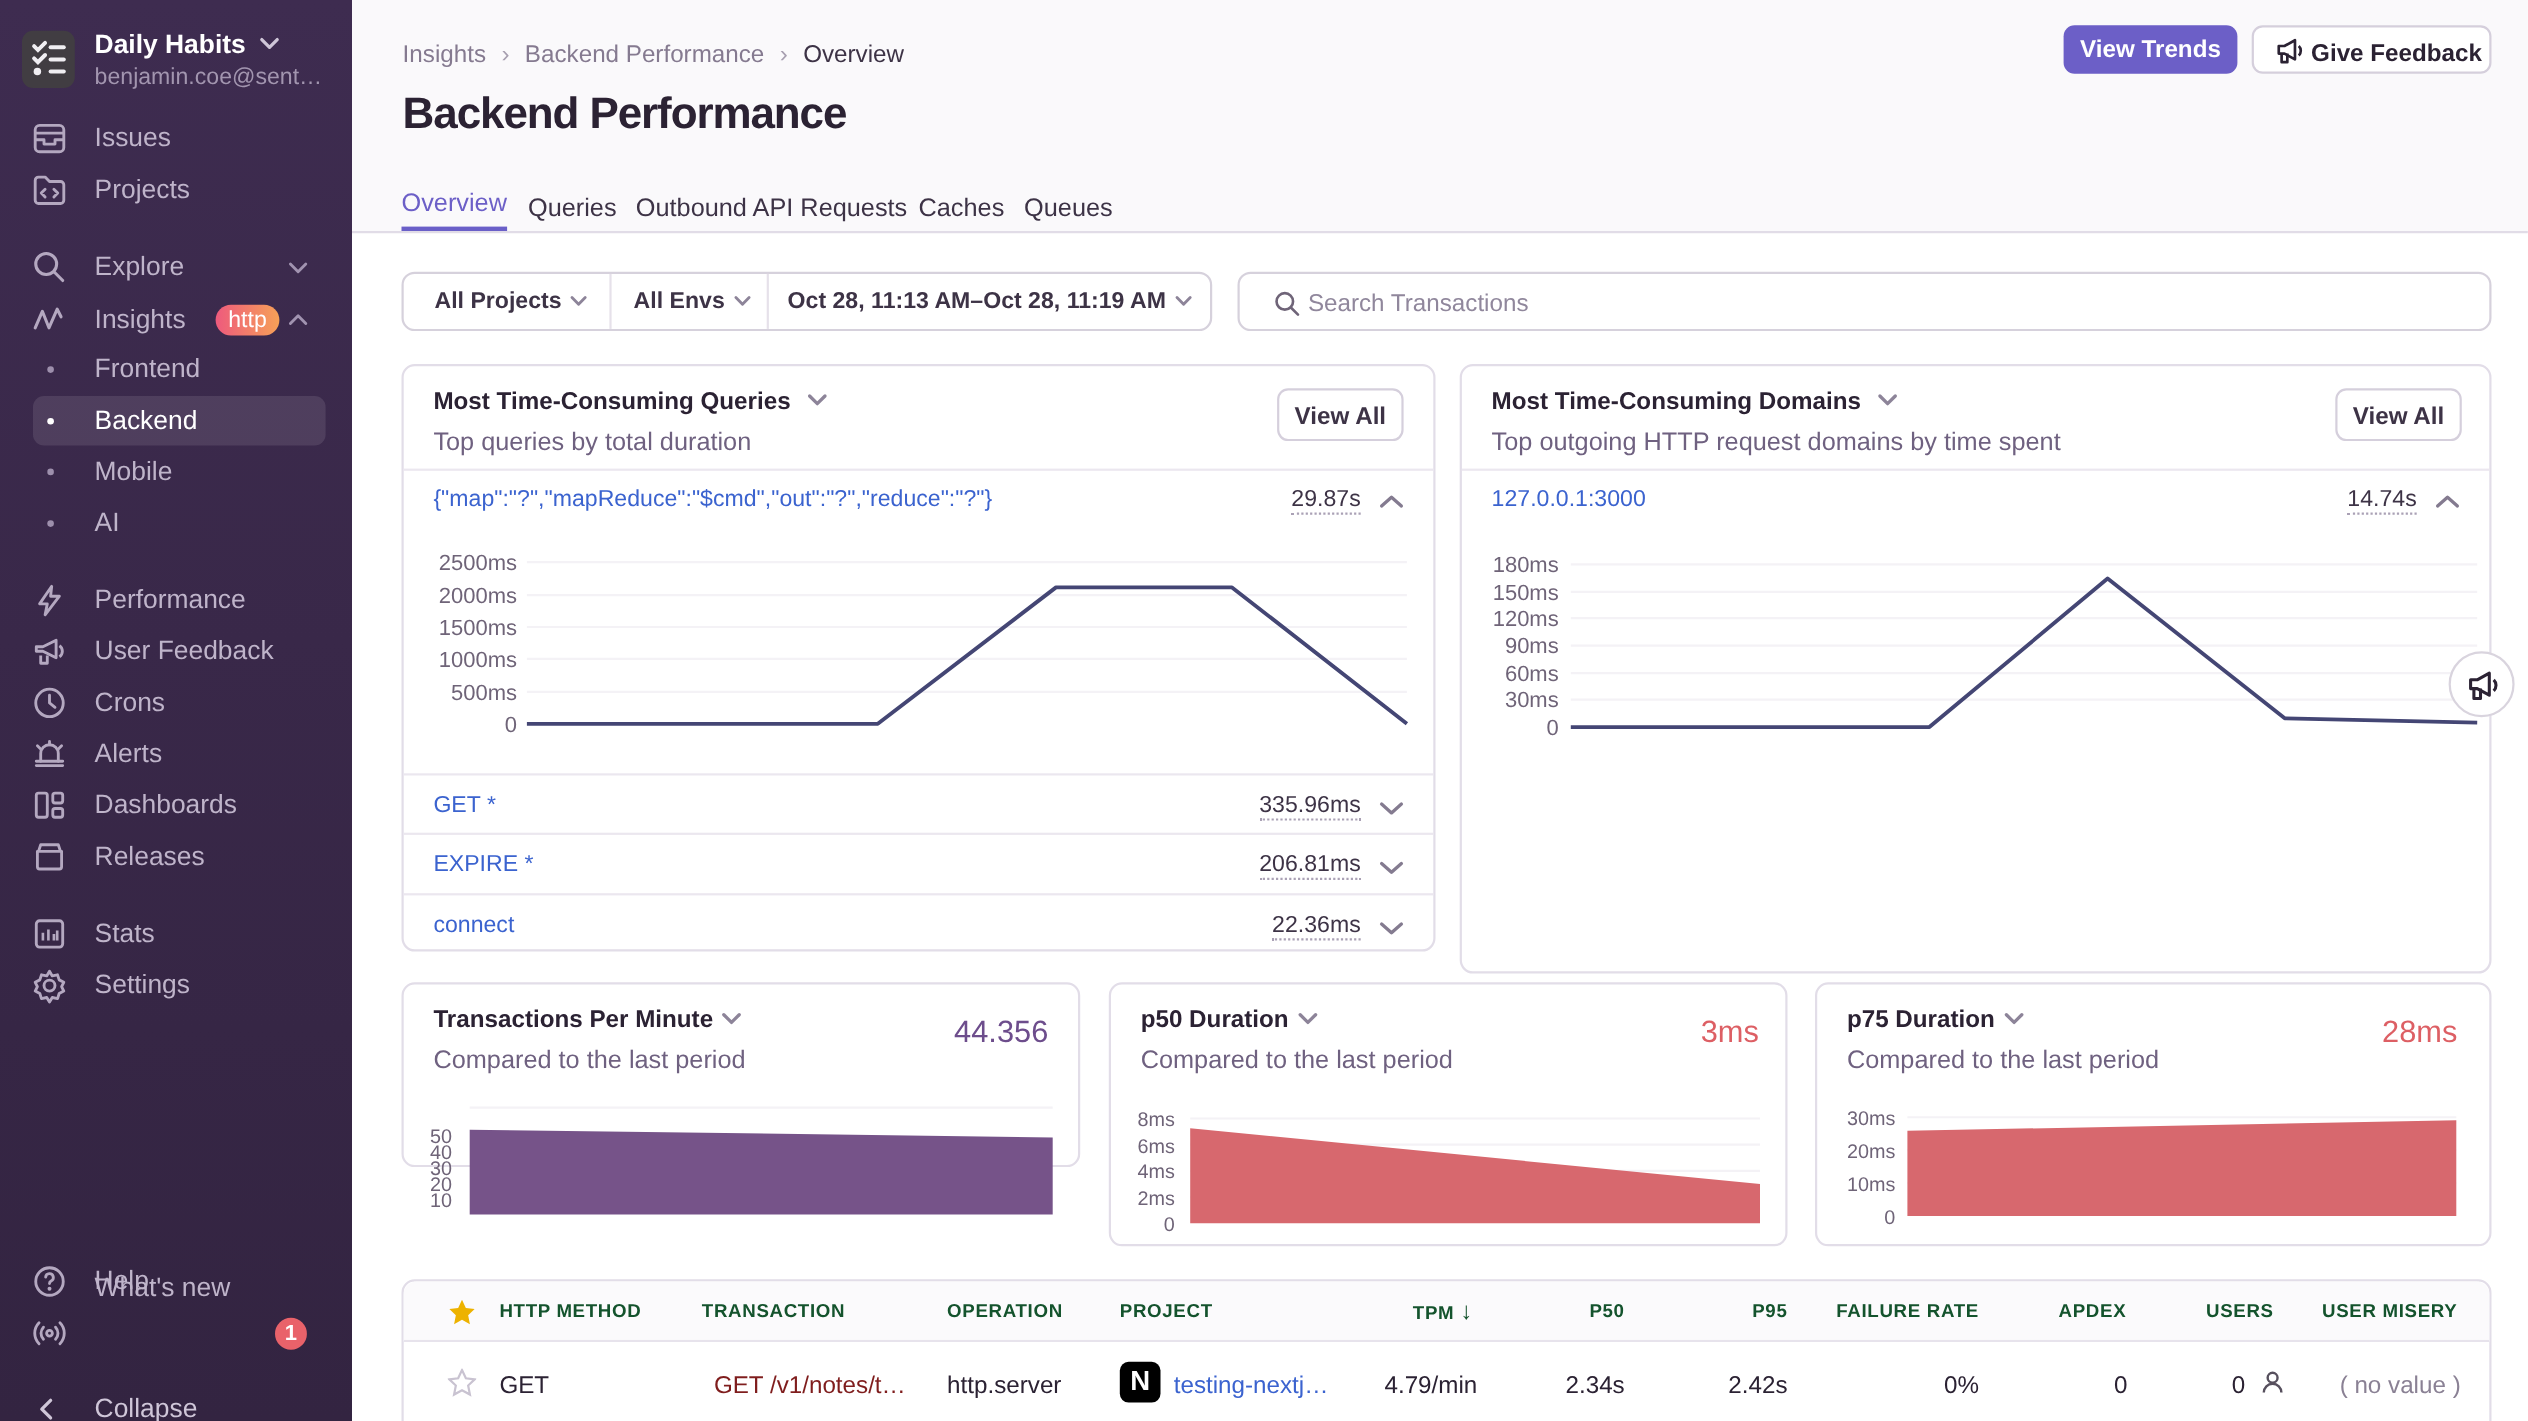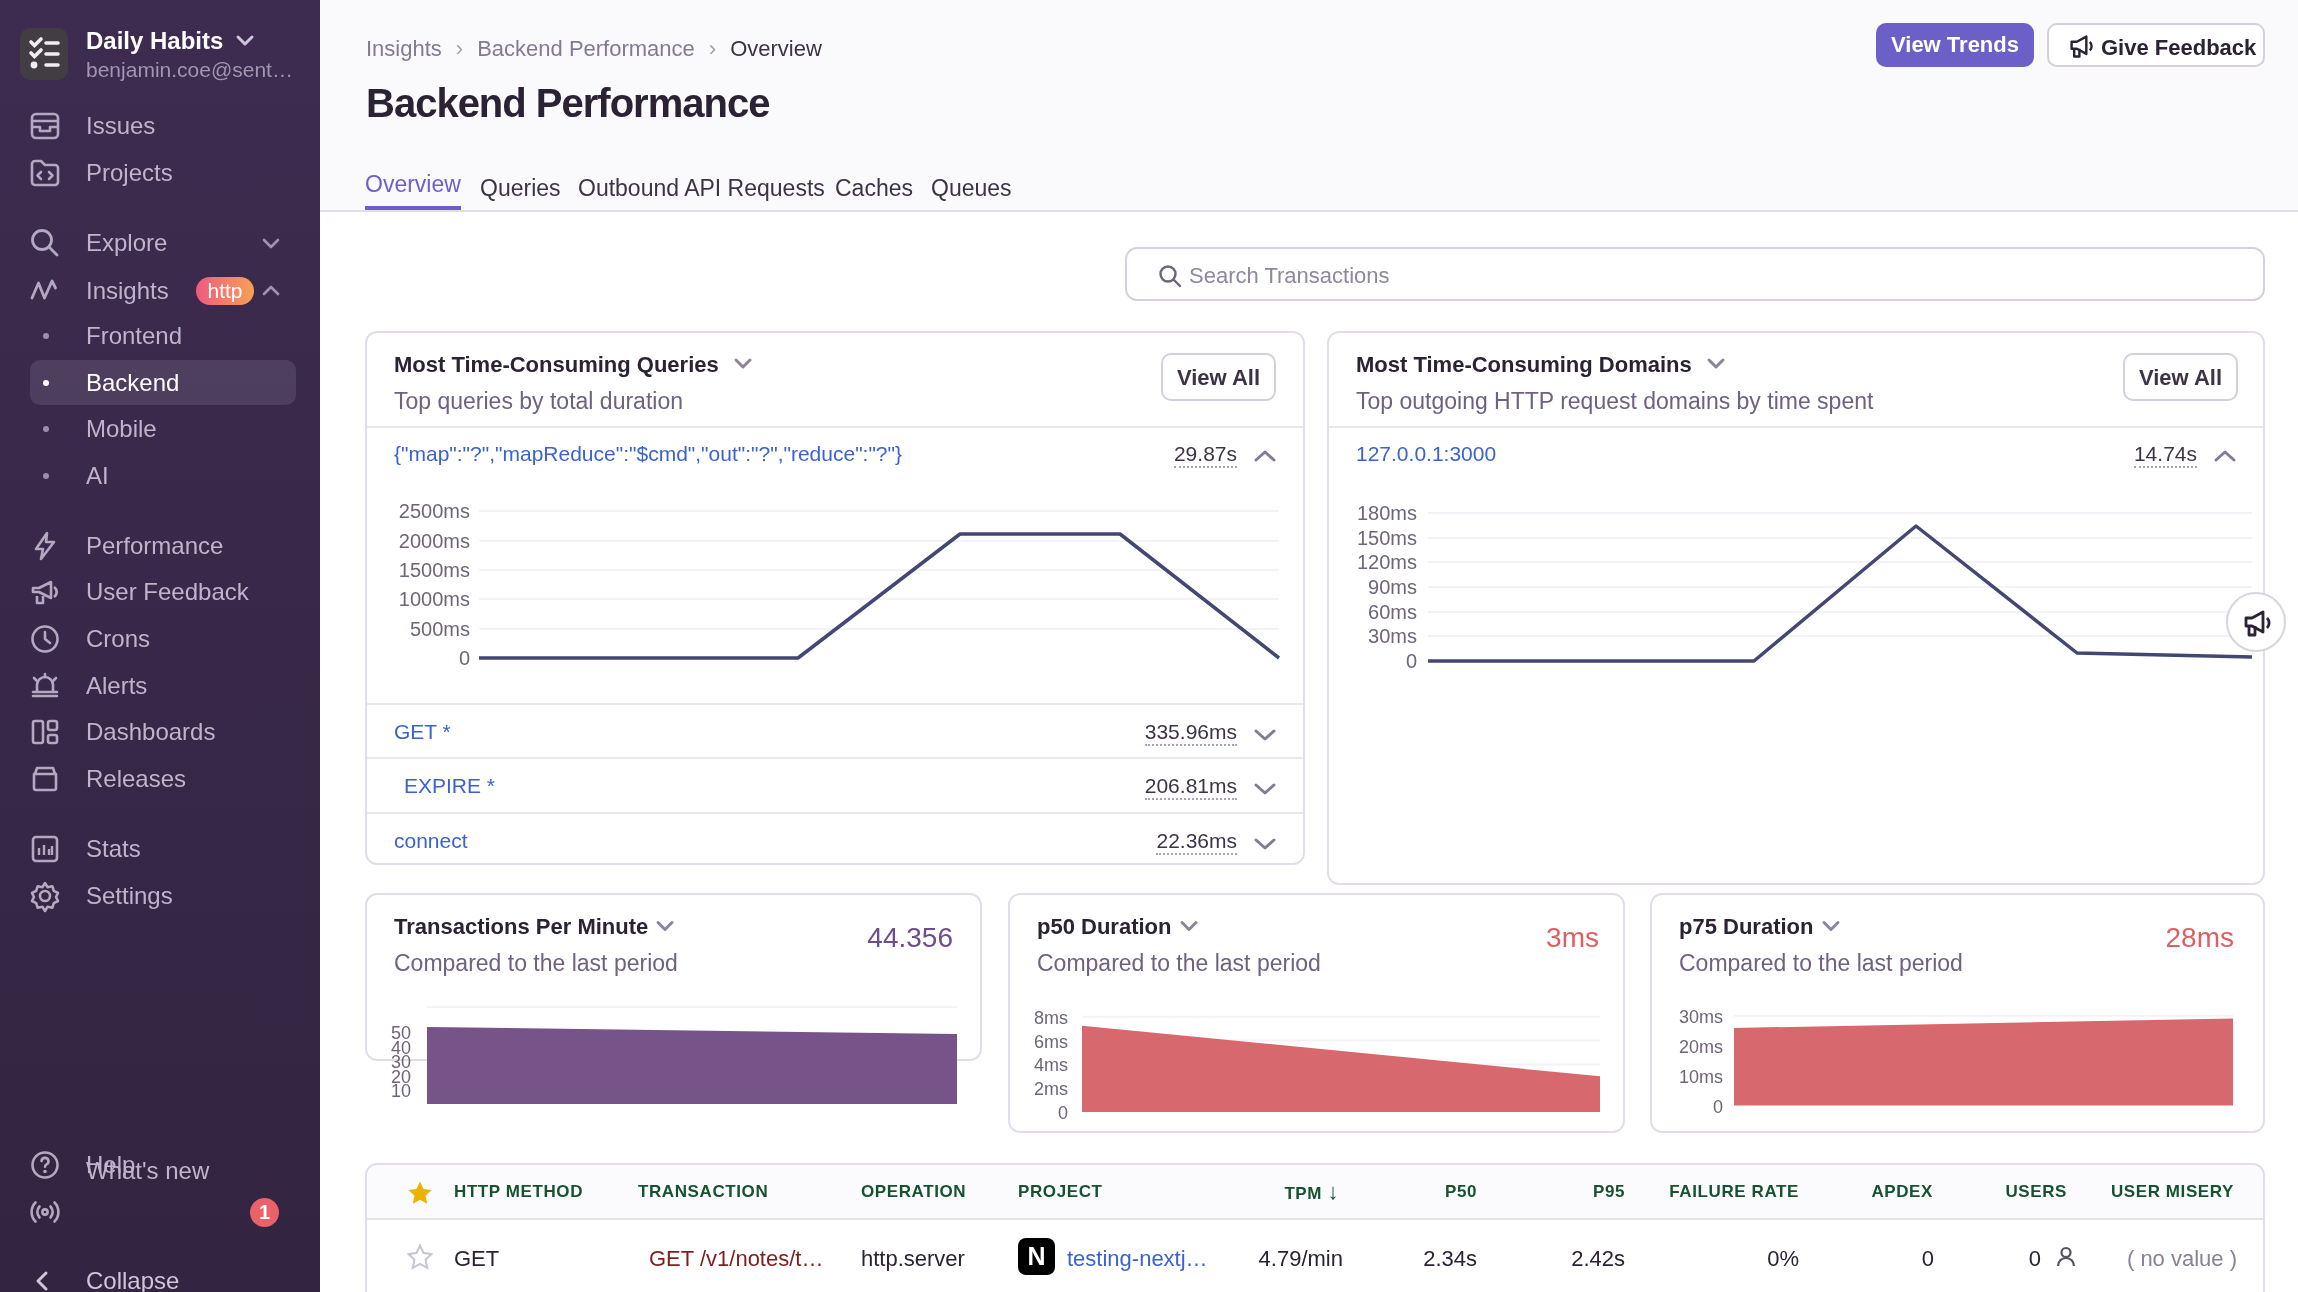--- a/index.html
+++ b/index.html
@@ -223,20 +223,33 @@
       <svg style="position:absolute; left:19px; top:9px;" width="28" height="26" viewBox="0 0 32 30">
           <g stroke="#2b2233" stroke-width="2.8" fill="none" stroke-linejoin="round">
             <path d="M4 9 h6 l11-6 v20 l-11-6 h-6 z"></path>
             <path d="M7 17 v9 h6 v-9"></path>
             <path d="M25 9 a7 7 0 0 1 0 10"></path>
           </g>
         </svg>
       <span>Give Feedback</span>
     </div>
   </div>
+  <div id="filters">
+    <div class="seg" style="left:28px;">All Projects&nbsp;<svg width="20" height="14" viewBox="0 0 20 14">
+          <path d="M4 3.5 L10 9.5 L16 3.5" stroke="#8d8499" stroke-width="2.6" fill="none" stroke-linecap="round" stroke-linejoin="round"></path>
+        </svg></div>
+    <div class="vsep" style="left:187px;"></div>
+    <div class="seg" style="left:209px;">All Envs&nbsp;<svg width="20" height="14" viewBox="0 0 20 14">
+          <path d="M4 3.5 L10 9.5 L16 3.5" stroke="#8d8499" stroke-width="2.6" fill="none" stroke-linecap="round" stroke-linejoin="round"></path>
+        </svg></div>
+    <div class="vsep" style="left:330px;"></div>
+    <div class="seg" style="left:349px;">Oct 28, 11:13 AM–Oct 28, 11:19 AM&nbsp;<svg width="20" height="14" viewBox="0 0 20 14">
+          <path d="M4 3.5 L10 9.5 L16 3.5" stroke="#8d8499" stroke-width="2.6" fill="none" stroke-linecap="round" stroke-linejoin="round"></path>
+        </svg></div>
+  </div>
   <div id="search">
       <svg style="position:absolute; left:30px; top:14px;" width="26" height="26" viewBox="0 0 26 26">
         <g stroke="#6f6478" stroke-width="2.4" fill="none" stroke-linecap="round">
           <circle cx="11" cy="11" r="7.5"></circle>
           <line x1="16.5" y1="16.5" x2="23" y2="23"></line>
         </g>
       </svg>
       <span>Search Transactions</span>
     </div>
   <div class="panel" id="panel-q" style="left:45px; top:331px; width:940px; height:534px;text-decoration:underline;">
@@ -269,21 +282,21 @@
       </g>
       <path d="M112 232 L431 232 L593 108 L753 108 L912 232" stroke="#444674" stroke-width="3.5" fill="none" stroke-linejoin="round"></path>
     </svg>
     <div class="rowline" style="top:370px;"></div>
     <div class="qlink abs" style="left:27px; top:387px;">GET *</div>
     <div class="qval abs" style="right:66px; top:387px;">335.96ms</div>
     <svg class="abs" style="right:25px; top:394px;" width="26" height="16" viewBox="0 0 26 16">
         <path d="M4 4 L13 12 L22 4" stroke="#847b90" stroke-width="3" fill="none" stroke-linecap="round" stroke-linejoin="round"></path>
       </svg>
     <div class="rowline" style="top:424px;"></div>
-    <div class="qlink abs" style="left:37px; top:441px;">EXPIRE *</div>
+    <div class="qlink abs" style="left:27px; top:441px;">EXPIRE *</div>
     <div class="qval abs" style="right:66px; top:441px;">206.81ms</div>
     <svg class="abs" style="right:25px; top:448px;" width="26" height="16" viewBox="0 0 26 16">
         <path d="M4 4 L13 12 L22 4" stroke="#847b90" stroke-width="3" fill="none" stroke-linecap="round" stroke-linejoin="round"></path>
       </svg>
     <div class="rowline" style="top:479px;"></div>
     <div class="qlink abs" style="left:27px; top:496px;">connect</div>
     <div class="qval abs" style="right:66px; top:496px;">22.36ms</div>
     <svg class="abs" style="right:25px; top:503px;" width="26" height="16" viewBox="0 0 26 16">
         <path d="M4 4 L13 12 L22 4" stroke="#847b90" stroke-width="3" fill="none" stroke-linecap="round" stroke-linejoin="round"></path>
       </svg>

